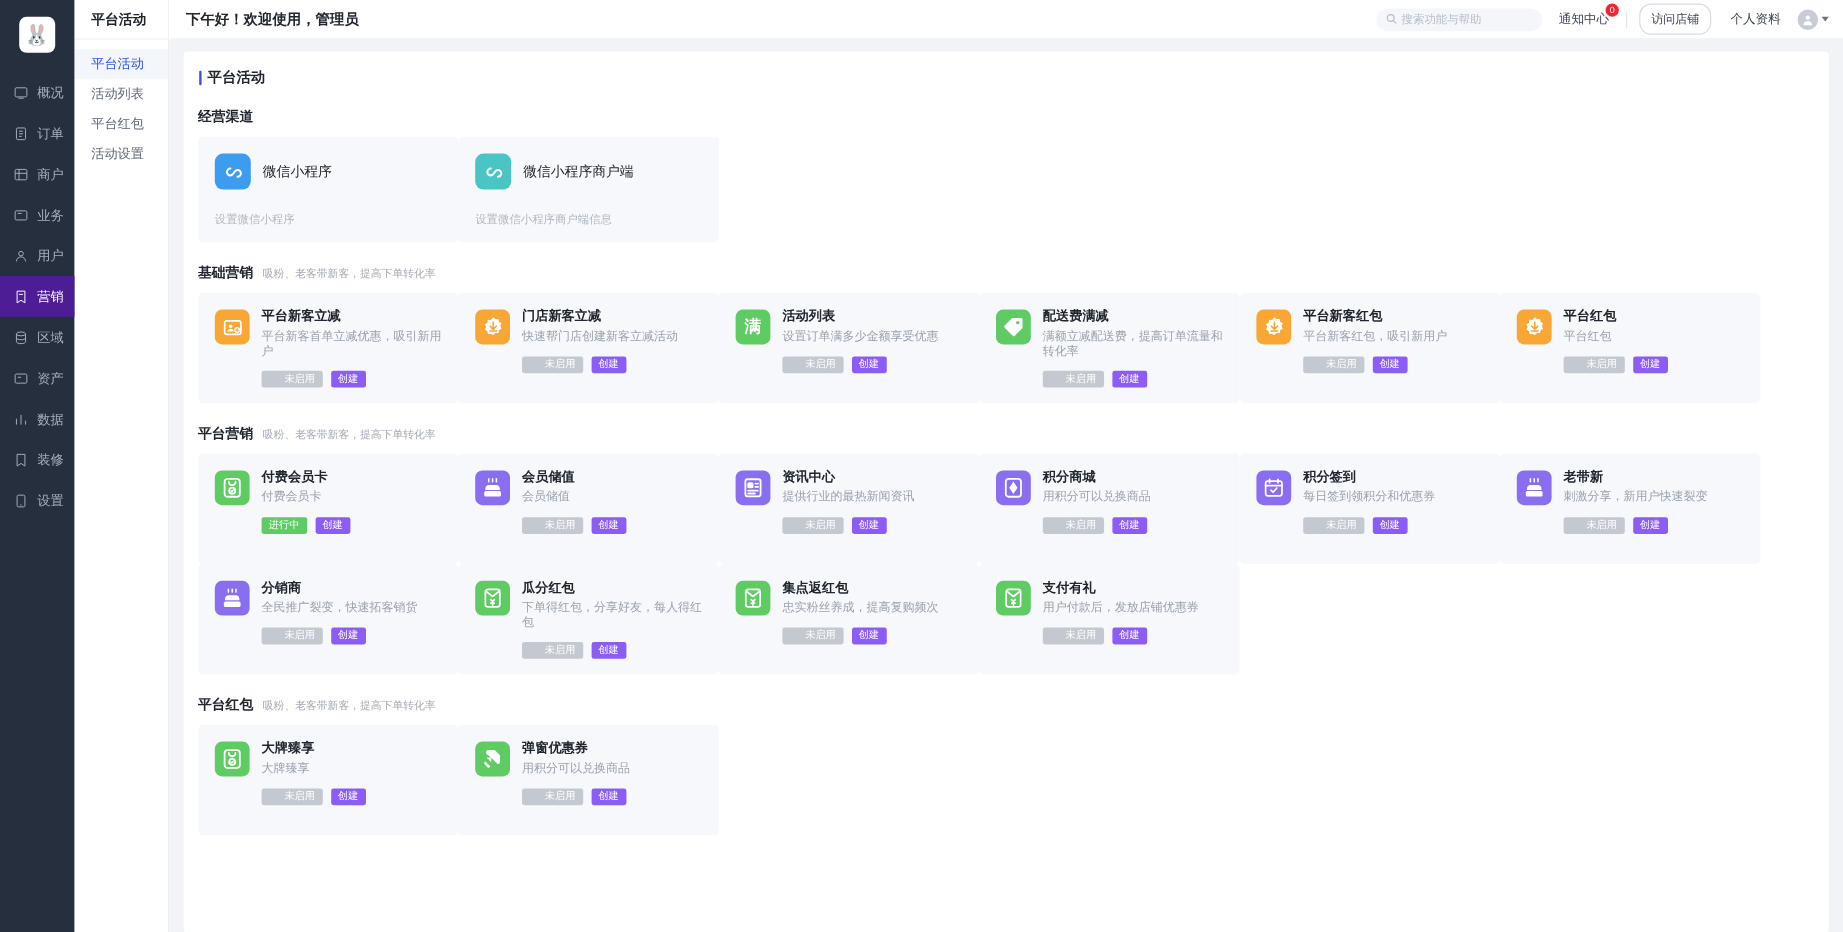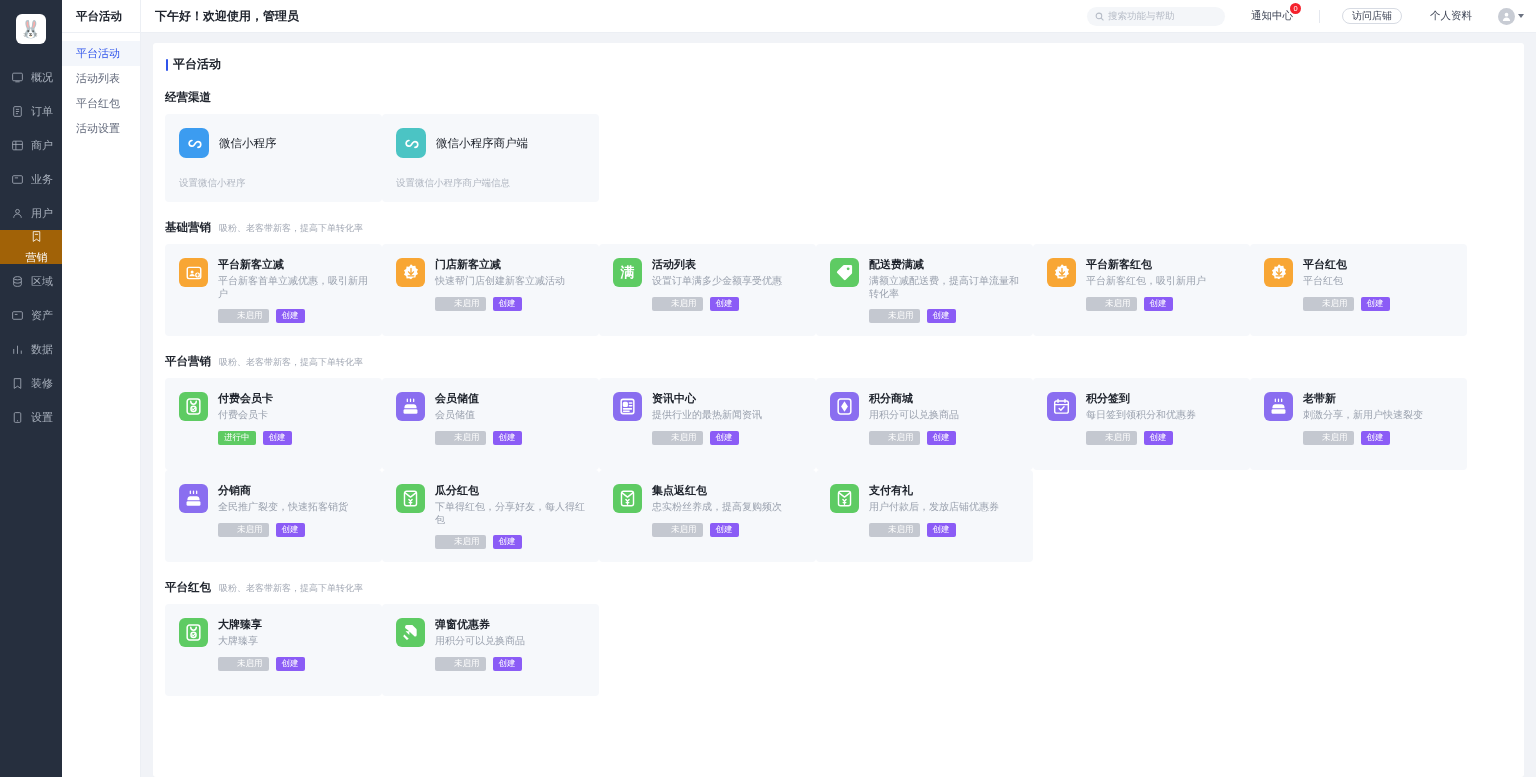--- a/index.html
+++ b/index.html
@@ -34,21 +34,21 @@
     height: 34px; display: flex; align-items: center; gap: 7px;
     padding-left: 11px; cursor: pointer;
     color: #a7afbb; font-size: 11px;
     margin-bottom: 0px;
   }
   .rail-item .rl-ico {
     width: 13px; height: 13px; display: inline-flex;
     align-items: center; justify-content: center; flex-shrink: 0;
   }
   .rail-item svg { display: block; }
-  .rail-item.active { background: #a16207; color: #ffffff; flex-direction: column; }
+  .rail-item.active { background: #4c1d95; color: #ffffff; }
   .rail-item.active svg { stroke: #ffffff; }
   .rail-spacer { flex: 1 1 auto; }
   .rail-bottom { padding-bottom: 10px; }
 
   
   .submenu {
     width: 79px; height: 777px; background: #ffffff;
     border-right: 1px solid #eceff4;
     flex-shrink: 0;
   }
@@ -64,36 +64,36 @@
   }
   .submenu-item.active { color: #2f54eb; background: #f3f6fb; }
 
   
   .main { flex: 1 1 auto; height: 777px; display: flex; flex-direction: column; min-width: 0; }
   .topbar {
     height: 33px; background: #ffffff; border-bottom: 1px solid #eceff4;
     display: flex; align-items: center; padding: 0 12px 0 14px; flex-shrink: 0;
   }
   .greeting { font-size: 12px; font-weight: bold; color: #20252e; }
-  .top-right { margin-left: auto; display: flex; align-items: center; gap: 12px; }
+  .top-right { margin-left: auto; display: flex; align-items: center; gap: 0px; }
   .searchbox {
     width: 138px; height: 19px; border-radius: 10px; background: #f4f6f9;
     display: flex; align-items: center; gap: 4px; padding: 0 8px;
     margin-right: 14px;
   }
   .searchbox .sb-ph { font-size: 9.5px; color: #b6bcc7; }
   .notice { font-size: 10.5px; color: #3c4354; position: relative; cursor: pointer; padding-right: 4px; }
   .notice-badge {
     position: absolute; top: -6px; right: -4px;
     min-width: 11px; height: 11px; border-radius: 6px; background: #f5222d;
     color: #fff; font-size: 7.5px; line-height: 11px; text-align: center; padding: 0 2px;
   }
   .divider-v { width: 1px; height: 13px; background: #e4e7ee; margin: 0 10px; }
   .visit-shop {
-    border: 1px solid #d7dbe3; border-radius: 10px; height: 16px;
+    border: 1px solid #d7dbe3; border-radius: 10px; height: 26px;
     display: flex; align-items: center; padding: 0 9px;
     font-size: 10px; color: #3c4354; cursor: pointer;
   }
   .profile { font-size: 10.5px; color: #3c4354; margin-left: 16px; cursor: pointer; }
   .avatar-wrap { display: flex; align-items: center; gap: 3px; margin-left: 14px; cursor: pointer; }
   .avatar {
     width: 17px; height: 17px; border-radius: 50%; background: #c8ccd4;
     display: flex; align-items: center; justify-content: center;
   }
   .caret { width: 0; height: 0; border-left: 3.5px solid transparent;

